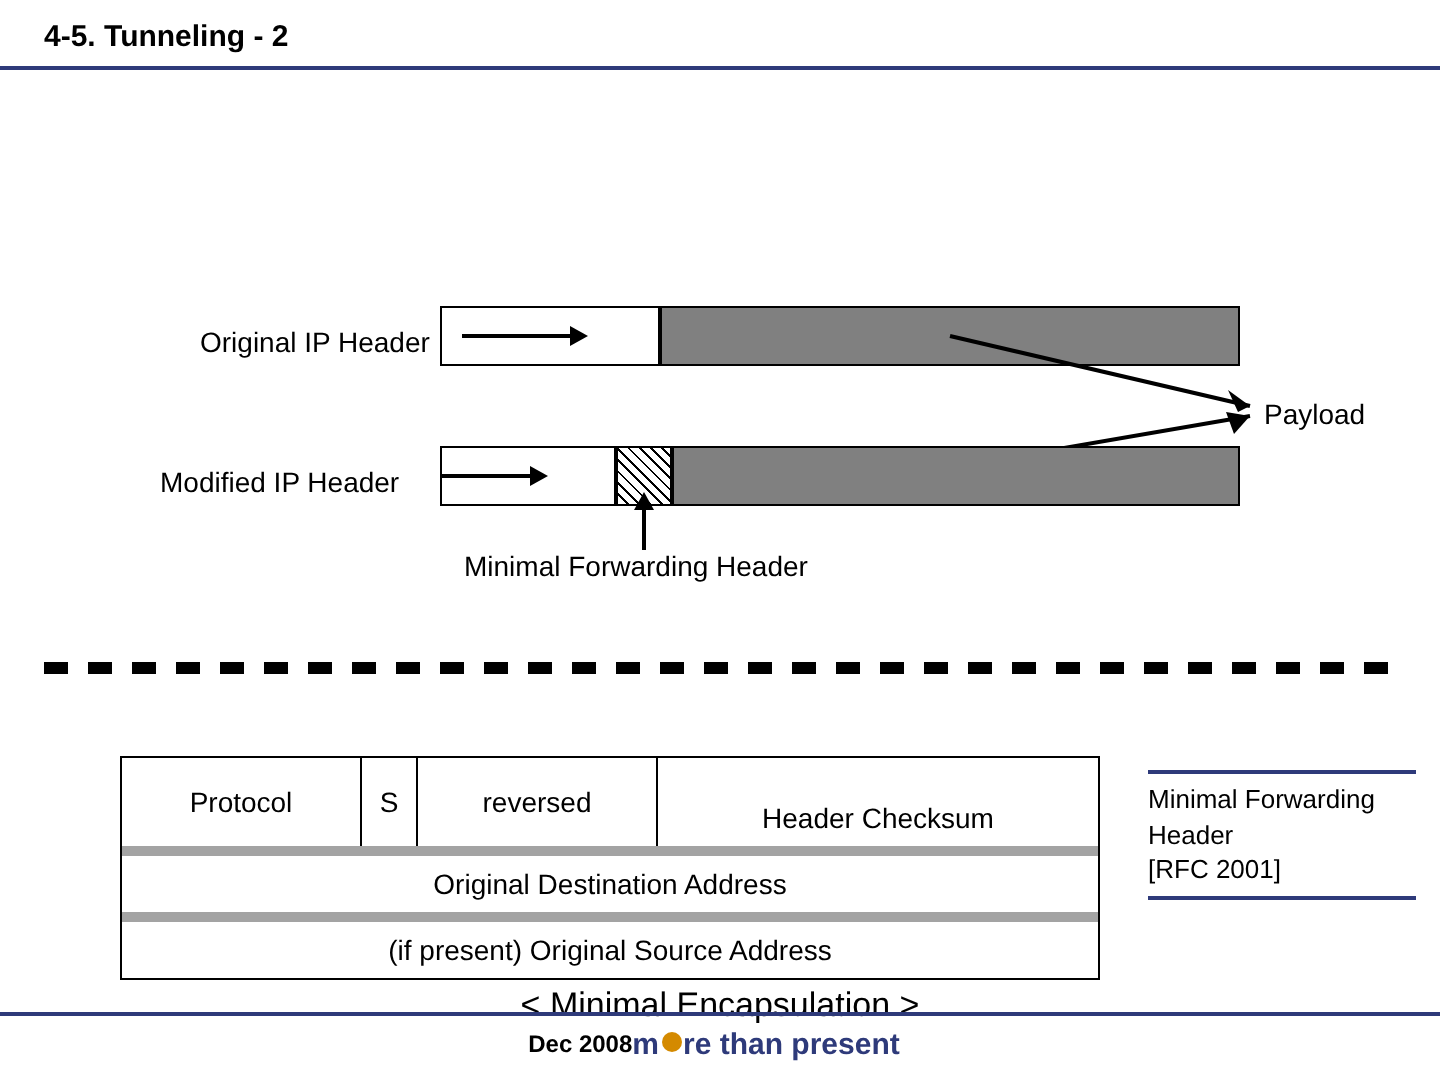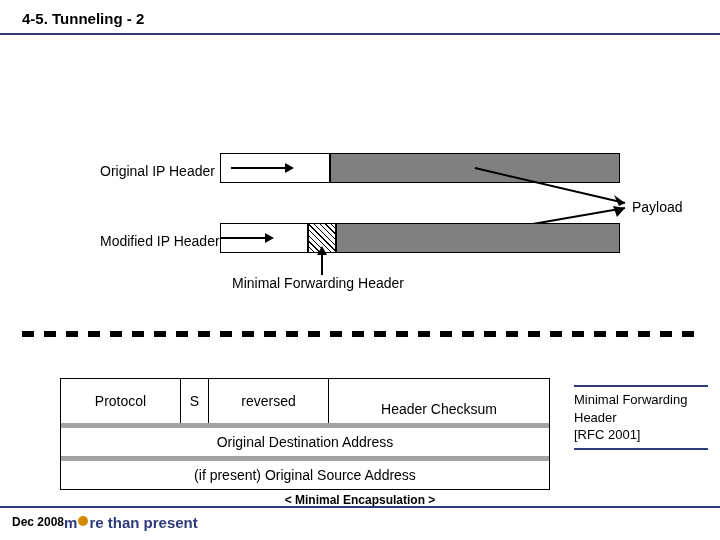--- a/index.html
+++ b/index.html
@@ -48,21 +48,21 @@
       #000 3px,
       #000 4px
     );
   }
   
   .orig-label { left: 100px; top: 120px; }
   .orig-white { left: 220px; top: 110px; width: 110px; height: 30px; }
   .orig-gray  { left: 330px; top: 110px; width: 290px; height: 30px; }
 
   
-  .mod-label { left: 100px; top: 190px; }
+  .mod-label { left: 80px; top: 190px; }
   .mod-white { left: 220px; top: 180px; width: 88px; height: 30px; }
   .mod-hatch { left: 308px; top: 180px; width: 28px; height: 30px; }
   .mod-gray  { left: 336px; top: 180px; width: 284px; height: 30px; }
 
   .payload-label { left: 632px; top: 156px; }
 
   .mfh-label { left: 232px; top: 232px; }
 
   
   .arrow {
@@ -127,33 +127,32 @@
     height: 2px;
     background: #2e3a7a;
     margin: 2px 0 4px 0;
   }
   
   .bottom-caption {
     position: absolute;
     width: 100%;
     top: 450px;
     text-align: center;
-    font-size: 12px;
-    font-weight: bold;
+    font-size: 17px;
   }
   
   .footer {
     position: absolute;
     bottom: 0;
     left: 0;
     width: 100%;
     height: 32px;
     display: flex;
     align-items: center;
-    justify-content: flex-start;
+    justify-content: center;
     padding: 0 18px 4px 12px;
   }
   .footer-rule {
     position: absolute;
     bottom: 32px;
     left: 0;
     width: 100%;
     height: 2px;
     background: #2e3a7a;
   }

